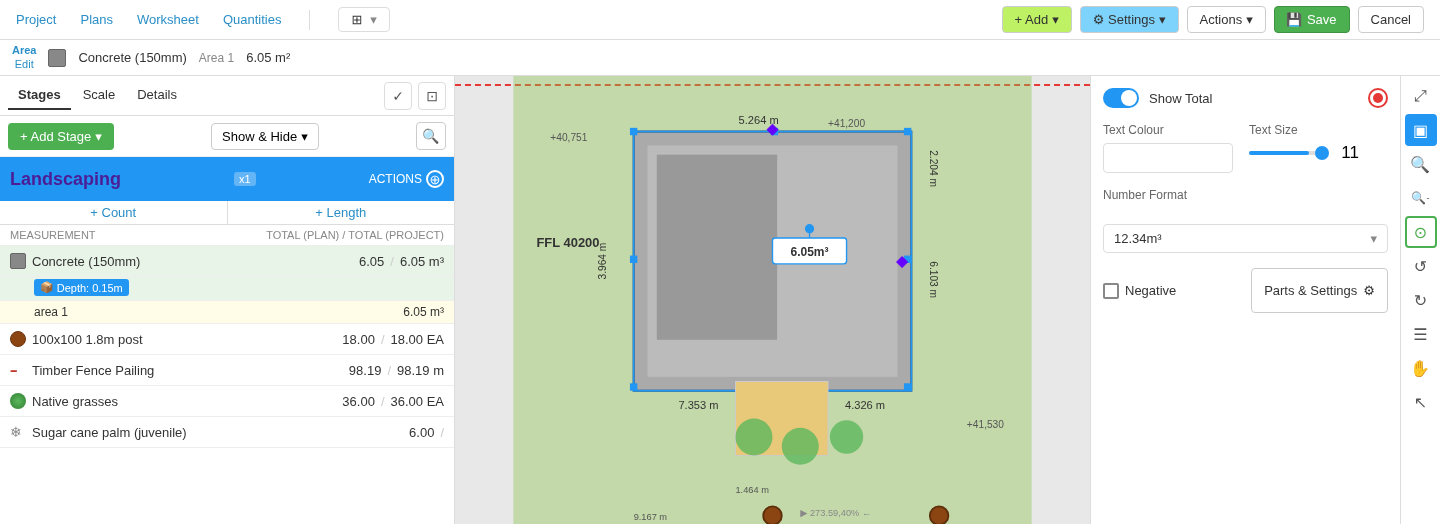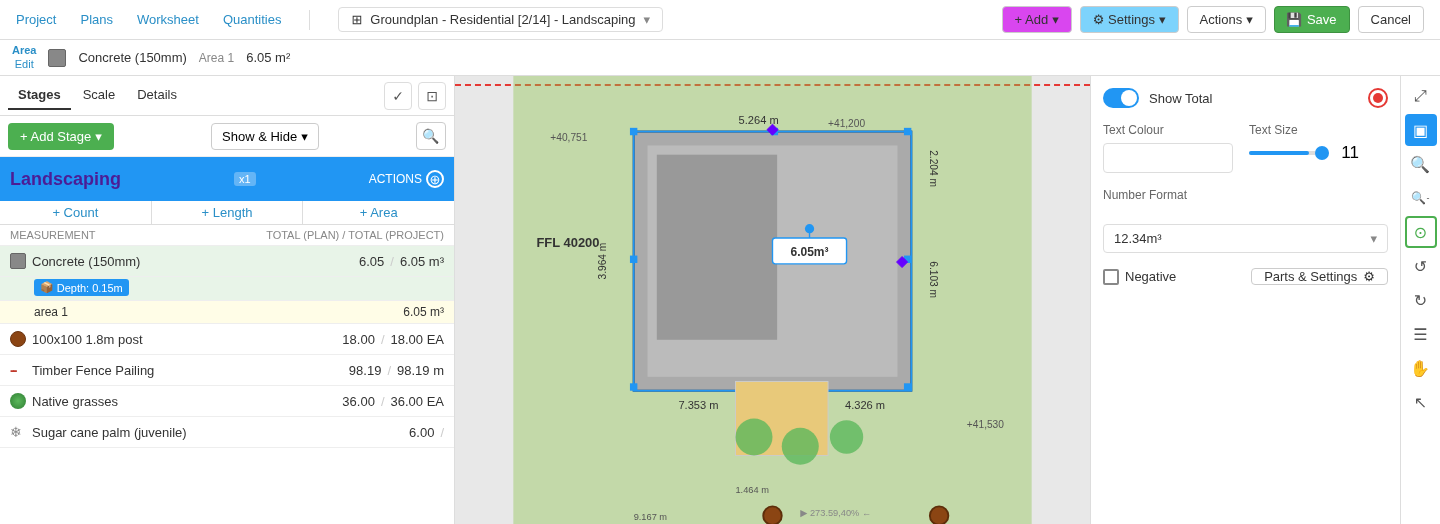--- a/index.html
+++ b/index.html
@@ -7,21 +7,21 @@
 
     
     .top-nav { display: flex; align-items: center; background: #fff; border-bottom: 1px solid #ddd; padding: 0 16px; height: 40px; gap: 24px; }
     .top-nav a { color: #2a8fc7; text-decoration: none; font-size: 13px; }
     .top-nav .divider { width: 1px; height: 20px; background: #ddd; margin: 0 4px; }
     .doc-tab { display: flex; align-items: center; gap: 8px; background: #fff; border: 1px solid #ddd; border-radius: 4px; padding: 4px 12px; font-size: 13px; color: #333; }
     .doc-tab .dropdown-arrow { color: #888; }
     .nav-spacer { flex: 1; }
     .top-actions { display: flex; align-items: center; gap: 8px; }
     .btn { display: flex; align-items: center; gap: 4px; padding: 5px 12px; border-radius: 4px; font-size: 13px; cursor: pointer; border: 1px solid #ccc; background: #fff; color: #333; }
-    .btn-add { background: #d946ef; border: 1px solid #ccc; }
+    .btn-add { background: #bef264; border: 1px solid #ccc; }
     .btn-settings { background: #7dd3fc; border: 1px solid #ccc; }
     .btn-actions { background: #fff; border: 1px solid #ccc; }
     .btn-save { background: #4caf50; color: #fff; border: 1px solid #3d9140; }
     .btn-cancel { background: #fff; border: 1px solid #ccc; color: #333; }
 
     
     .toolbar { display: flex; align-items: center; background: #fff; border-bottom: 1px solid #ddd; padding: 0 12px; height: 36px; gap: 12px; }
     .toolbar-area-edit { display: flex; flex-direction: column; align-items: center; font-size: 10px; color: #2a8fc7; line-height: 1.2; }
     .toolbar-swatch { width: 18px; height: 18px; background: #888; border: 1px solid #666; border-radius: 2px; display: inline-block; }
     .toolbar-label { color: #333; font-size: 13px; }
@@ -96,21 +96,21 @@
     .slider-knob { width: 14px; height: 14px; background: #2196F3; border-radius: 50%; position: absolute; top: -5px; right: 0; }
     .size-value { font-size: 17px; color: #000000; width: 24px; text-align: right; }
 
     .number-format-label { font-size: 12px; color: #666; font-weight: 500; }
     .select-row { display: flex; align-items: center; border: 1px solid #ddd; border-radius: 4px; padding: 6px 10px; font-size: 13px; color: #333; background: #fff; cursor: pointer; }
     .select-arrow { margin-left: auto; color: #888; }
 
     .bottom-row { display: flex; align-items: center; gap: 10px; }
     .checkbox-label { display: flex; align-items: center; gap: 6px; font-size: 13px; color: #333; cursor: pointer; }
     .checkbox { width: 16px; height: 16px; border: 2px solid #888; border-radius: 2px; background: #fff; flex-shrink: 0; }
-    .parts-settings-btn { display: flex; align-items: center; gap: 6px; padding: 0 12px; border: 1px solid #ccc; border-radius: 4px; background: #fff; font-size: 13px; cursor: pointer; color: #333; margin-left: auto; }
+    .parts-settings-btn { display: flex; align-items: center; gap: 6px; padding: 14px 12px; border: 1px solid #ccc; border-radius: 4px; background: #fff; font-size: 13px; cursor: pointer; color: #333; margin-left: auto; }
 
     
     .right-toolbar { width: 40px; background: #fff; border-left: 1px solid #ddd; display: flex; flex-direction: column; align-items: center; padding: 4px 0; gap: 2px; }
     .rt-btn { width: 32px; height: 32px; border-radius: 4px; border: none; background: #fff; cursor: pointer; display: flex; align-items: center; justify-content: center; font-size: 16px; color: #555; }
     .rt-btn.active { background: #2196F3; color: #fff; }
     .rt-btn.green-outline { border: 2px solid #4caf50; color: #4caf50; }
 
     
     .groundplan { position: absolute; top: 0; left: 0; width: 100%; height: 100%; }
 
@@ -124,21 +124,20 @@
 <body>
 
 <div class="top-nav">
   <a>Project</a>
   <a>Plans</a>
   <a>Worksheet</a>
   <a>Quantities</a>
   <div class="divider"></div>
   <div class="doc-tab">
     <span>⊞</span>
-    <span>Groundplan - Residential [2/14] - Landscaping</span>
     <span class="dropdown-arrow">▾</span>
   </div>
   <div class="nav-spacer"></div>
   <div class="top-actions">
     <button class="btn btn-add">
       <span>+ Add</span>
       <span>▾</span>
     </button>
     <button class="btn btn-settings">
       <span>⚙ Settings</span>
@@ -202,21 +201,20 @@
       <span class="x1-badge">x1</span>
       <span class="actions-label">
         <span>ACTIONS</span>
         <span style="width:18px;height:18px;border:2px solid #fff;border-radius:50%;display:inline-flex;align-items:center;justify-content:center;font-size:13px;">⊕</span>
       </span>
     </div>
 
     <div class="count-length-area">
       <div class="cla-btn">+ Count</div>
       <div class="cla-btn">+ Length</div>
-      <div class="cla-btn">+ Area</div>
     </div>
 
     <div class="measurement-header">
       <span>MEASUREMENT</span>
       <span>TOTAL (PLAN) / TOTAL (PROJECT)</span>
     </div>
 
     <div class="item-row" style="background:#e8f4e8;">
       <div class="item-left">
         <span class="item-swatch"></span>

